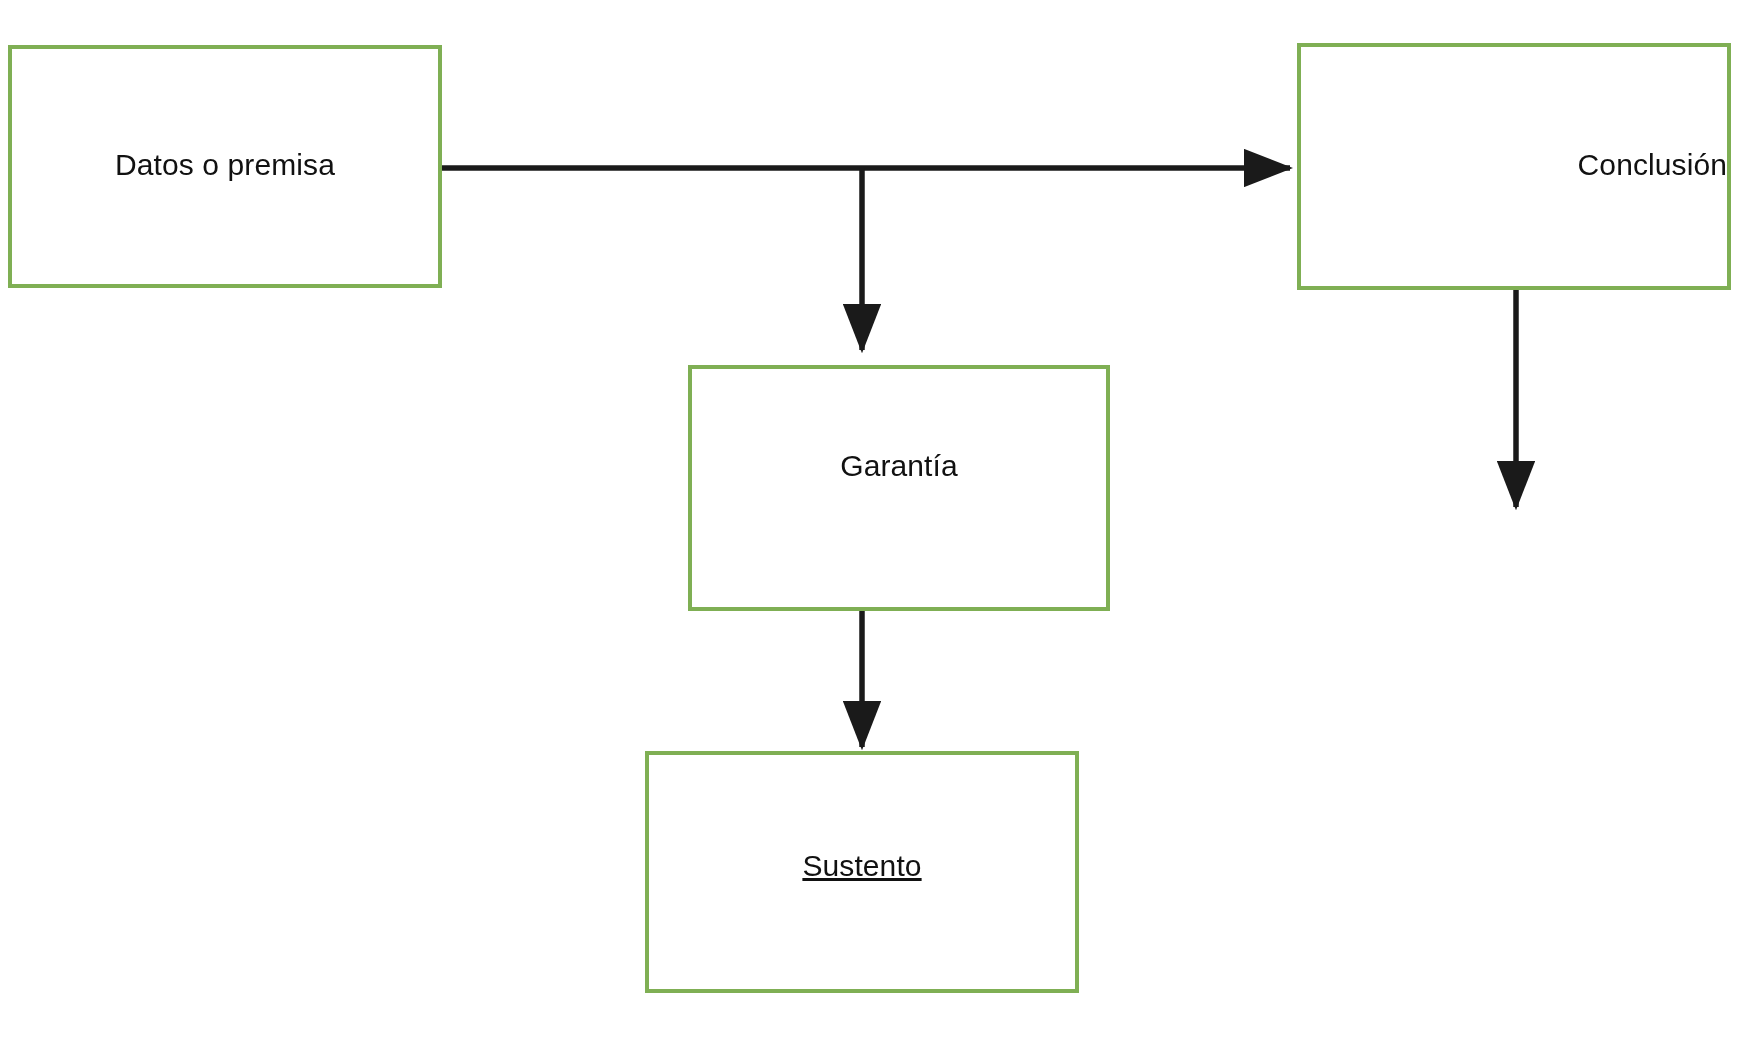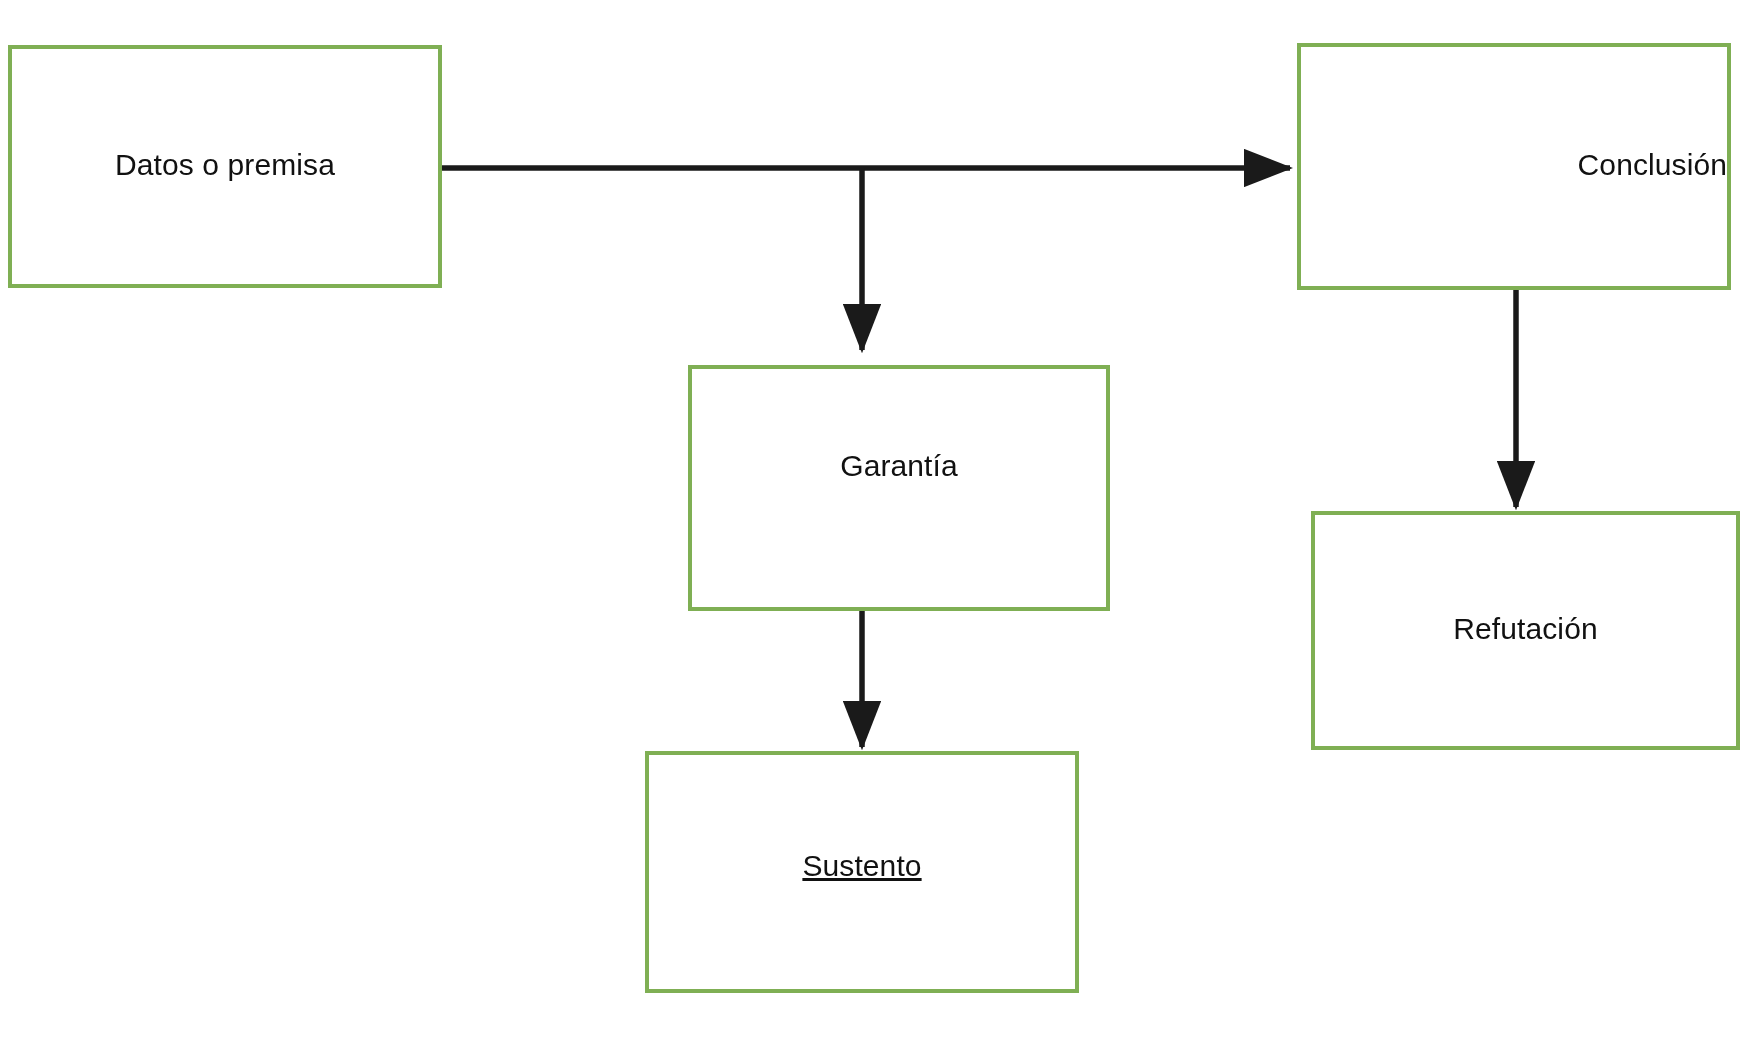--- a/index.html
+++ b/index.html
@@ -91,21 +91,18 @@
   </div>
 
   <div class="node" id="node-conclusion">
     <span class="node-label">Conclusión</span>
   </div>
 
   <div class="node" id="node-garantia">
     <span class="node-label">Garantía</span>
   </div>
 
-  <div class="node" id="node-refutacion">
-    <span class="node-label">Refutación</span>
-  </div>
 
   <div class="node" id="node-sustento">
     <span class="node-label">Sustento</span>
   </div>
 
 </div>
 
 </body></html>

